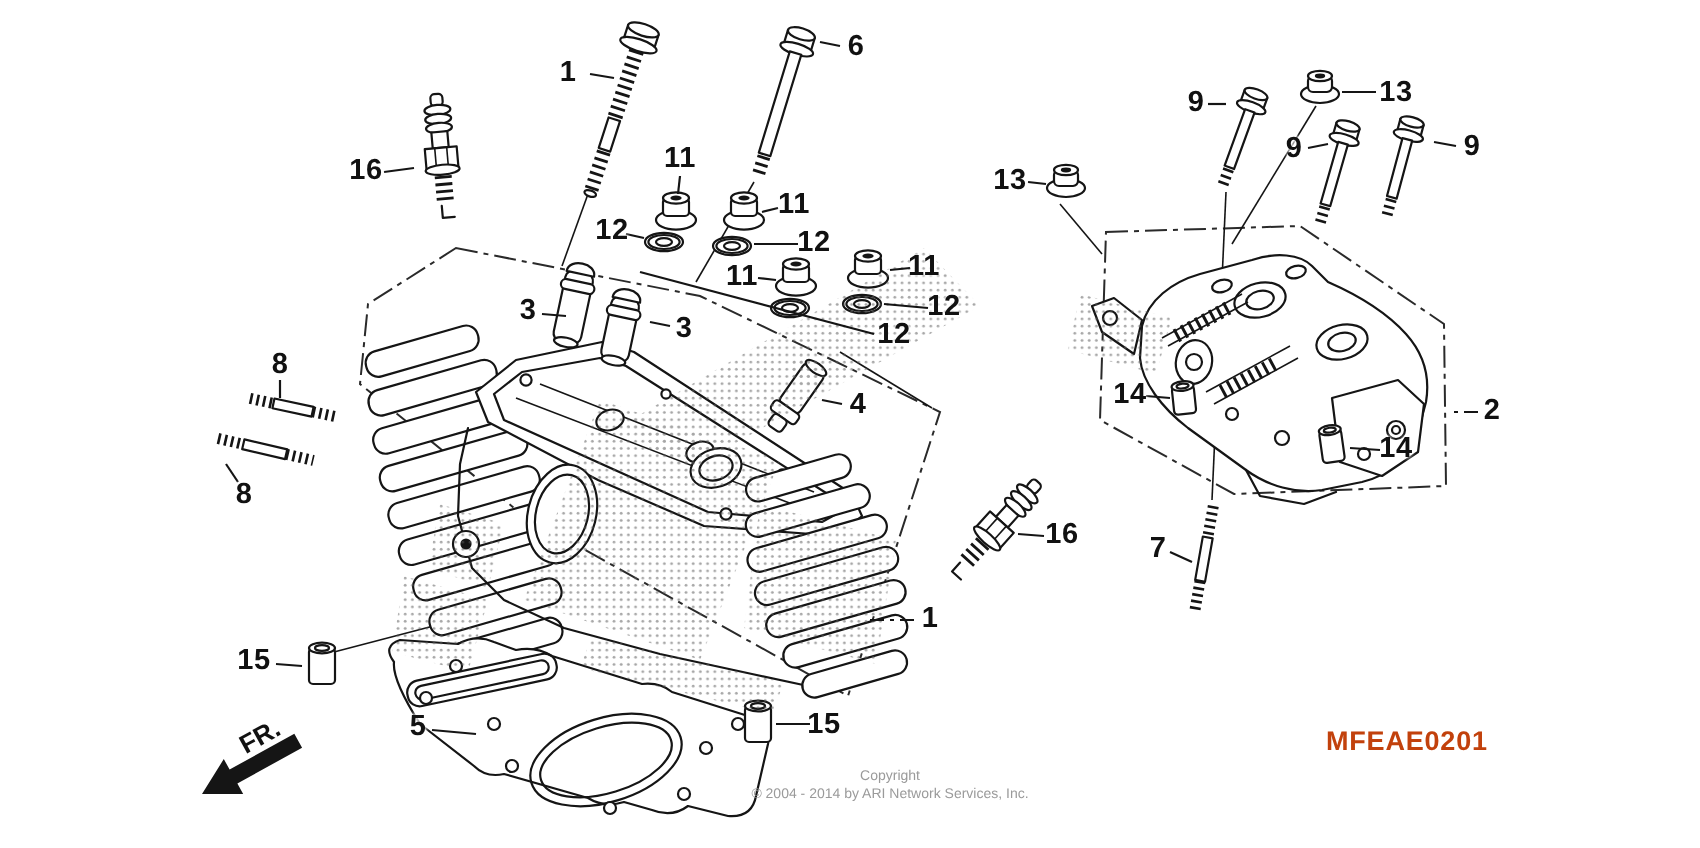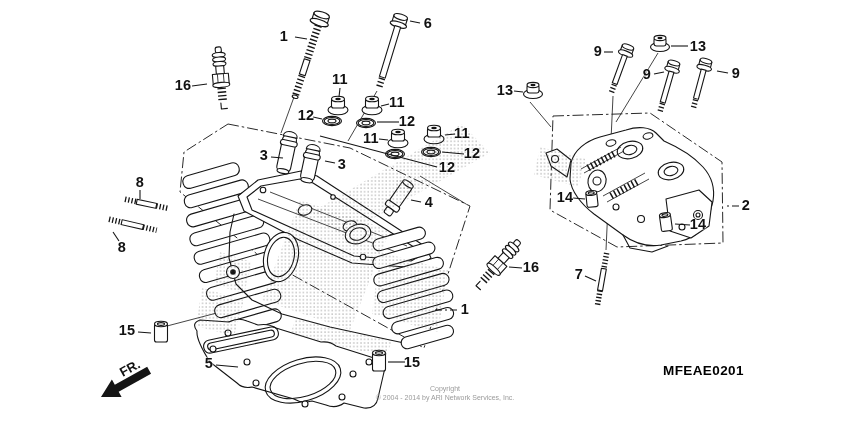--- a/index.html
+++ b/index.html
@@ -11,21 +11,21 @@
   .dark{fill:#151515;stroke:none;}
   .thin{stroke:#151515;stroke-width:0.8;fill:none;}
   .phantom{stroke:#2a2a2a;stroke-width:1;fill:none;stroke-dasharray:11 3 2.5 3;}
   .threads{stroke:#151515;fill:none;}
   .leader{stroke:#151515;stroke-width:1.1;fill:none;}
   .leader.dashed{stroke-dasharray:7 3 2 3;}
   .part-label{position:absolute;transform:translate(-50%,-52%);font-size:14.5px;font-weight:700;
               color:#111;letter-spacing:0.3px;cursor:pointer;line-height:1;
               text-shadow:0 0 2px #fff,0 0 2px #fff;}
   #diagram-code{position:absolute;left:663px;top:363px;font-size:13.5px;font-weight:700;
-                color:#000000;letter-spacing:0.4px;}
+                color:#c2410c;letter-spacing:0.4px;}
   #copyright{position:absolute;left:372px;top:385px;width:146px;text-align:center;
              color:#9a9a9a;font-size:7px;line-height:1.25;}
 </style>
 </head>
 <body>
 
 <div id="stage">
 
 <svg id="drawing" width="850" height="424" viewBox="0 0 850 424">
   <defs>

